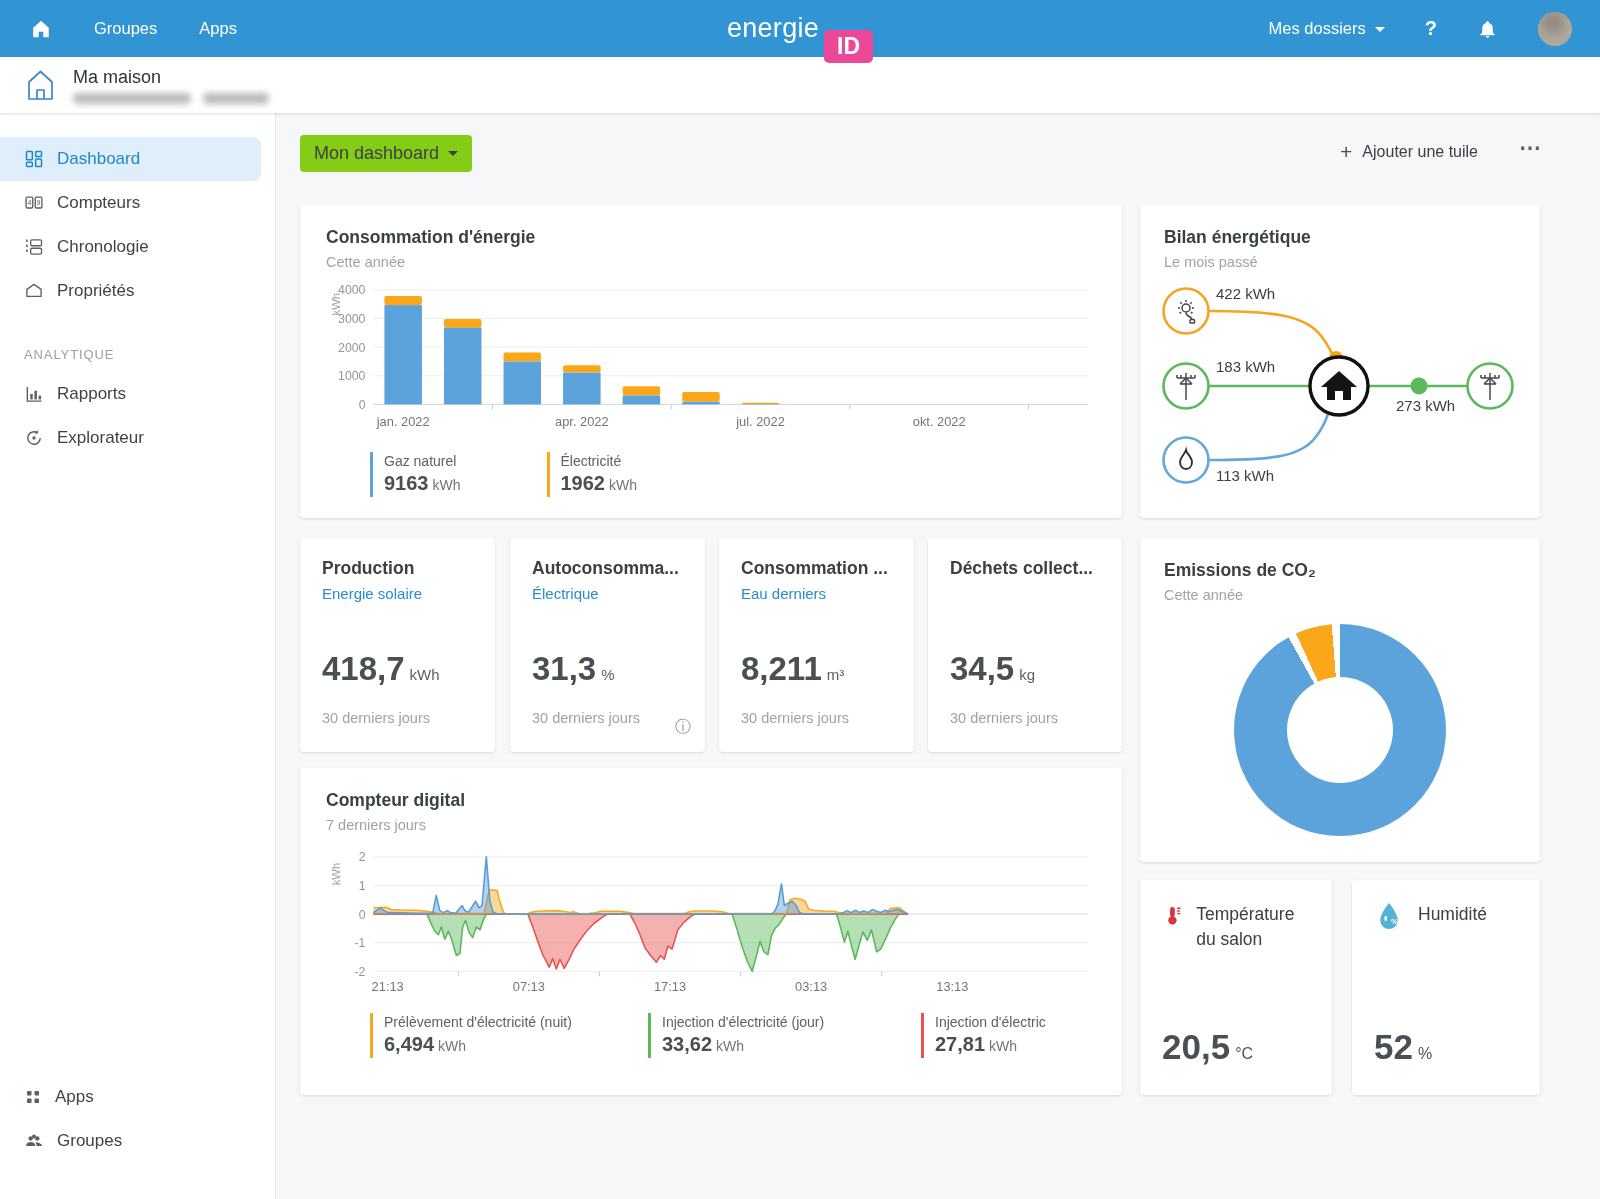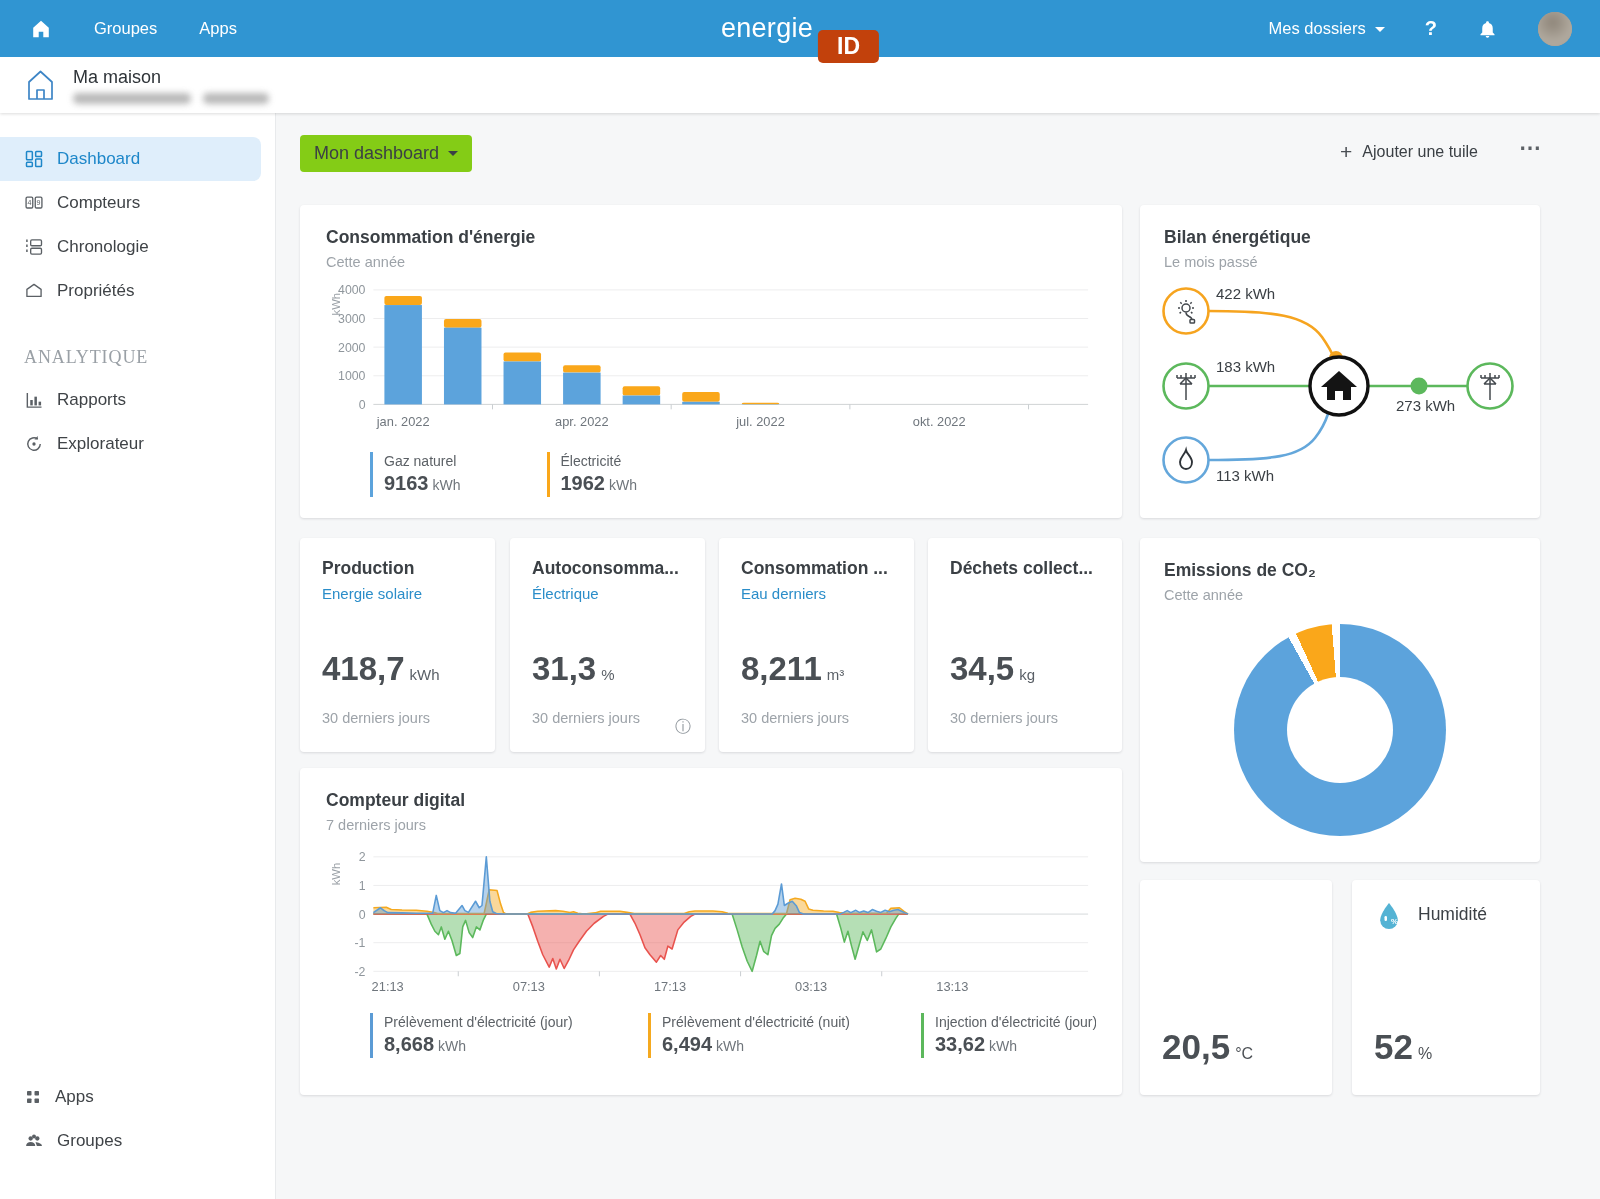--- a/index.html
+++ b/index.html
@@ -6,22 +6,22 @@
   html,body { width:1600px; height:1199px; overflow:hidden; background:#f6f7f8;
     font-family:"Liberation Sans", sans-serif; position:relative; }
 
   
   .navbar { position:absolute; top:0; left:0; width:1600px; height:57px; background:#3095d2;
     display:flex; align-items:center; color:#fff; z-index:20; }
   .nav-left { display:flex; align-items:center; gap:42px; padding-left:30px; }
   .nav-item { font-size:16.5px; color:#fff; cursor:pointer; }
   .brand { position:absolute; left:50%; transform:translateX(-50%); display:flex; align-items:center; }
   .brand-text { font-size:27px; font-weight:400; letter-spacing:.3px; }
-  .brand-badge { background:#c2410c; color:#fff; font-weight:700; font-size:23px;
-    padding:3px 19px; border-radius:5px; margin-left:5px;margin-top:35px; }
+  .brand-badge { background:#ec4899; color:#fff; font-weight:700; font-size:23px;
+    padding:3px 13px; border-radius:5px; margin-left:5px;margin-top:35px; }
   .nav-right { margin-left:auto; display:flex; align-items:center; gap:40px; padding-right:28px; }
   .caret { display:inline-block; width:0; height:0; border-left:5px solid transparent;
     border-right:5px solid transparent; border-top:5px solid #fff; margin-left:9px; vertical-align:middle; }
   .help-glyph { font-size:20px; font-weight:700; }
   .avatar { width:34px; height:34px; border-radius:50%; overflow:hidden; position:relative; background:#a89f93; }
   .avatar-blur { position:absolute; inset:-5px;
     background:radial-gradient(circle at 45% 35%, #8d8478 0%, #b3aca1 55%, #938d84 100%); filter:blur(3px); }
 
   
   .subheader { position:absolute; top:57px; left:0; width:1600px; height:56px; background:#fff;
@@ -31,21 +31,21 @@
   .blur-row { margin-top:5px; display:flex; gap:12px; }
   .blur-blob { display:inline-block; height:11px; border-radius:5px; background:#a2a2a2; filter:blur(3px); opacity:.75; }
 
   
   .sidebar { position:absolute; top:113px; left:0; width:276px; bottom:0; background:#fff;
     border-right:1px solid #e8eaec; padding-top:24px; z-index:5; }
   .side-item { height:44px; display:flex; align-items:center; padding-left:24px; gap:13px;
     font-size:17px; color:#3f4347; cursor:pointer; margin-right:14px; }
   .side-item svg { flex:none; }
   .side-item.active { background:#dfeefb; color:#1e87c9; border-radius:0 8px 8px 0; }
-  .side-section { margin:34px 0 10px 24px; font-size:18px; letter-spacing:.9px; color:#9aa0a6;font-family:Liberation Serif, serif; }
+  .side-section { margin:34px 0 10px 24px; font-size:13px; letter-spacing:.9px; color:#9aa0a6; }
   .side-bottom { position:absolute; bottom:36px; left:0; width:100%; }
 
   
   .main { position:absolute; left:276px; top:113px; width:1324px; bottom:0; background:#f6f7f8; }
   .dash-selector { position:absolute; left:24px; top:22px; display:flex; align-items:center;
     background:#84cc16; border:none; border-radius:4px; padding:8px 14px; font-size:18px;
     color:#3b4045; font-weight:500; cursor:pointer; font-family:inherit; }
   .dash-selector .caret { border-top-color:#3b4045; }
   .add-tile { position:absolute; right:122px; top:28px; display:flex; align-items:center; gap:10px;
     background:none; border:none; font-size:16px; color:#3b4045; cursor:pointer; font-family:inherit; }
@@ -401,40 +401,45 @@
         <text x="205.47" y="152" text-anchor="middle" fill="#6f767d" font-size="13">07:13</text>
         <text x="348.46" y="152" text-anchor="middle" fill="#6f767d" font-size="13">17:13</text>
         <text x="491.45" y="152" text-anchor="middle" fill="#6f767d" font-size="13">03:13</text>
         <text x="634.44" y="152" text-anchor="middle" fill="#6f767d" font-size="13">13:13</text>
         <line x1="133.975" x2="133.975" y1="132" y2="137" stroke="#c9cdd0"></line>
         <line x1="276.965" x2="276.965" y1="132" y2="137" stroke="#c9cdd0"></line>
         <line x1="419.955" x2="419.955" y1="132" y2="137" stroke="#c9cdd0"></line>
         <line x1="562.945" x2="562.945" y1="132" y2="137" stroke="#c9cdd0"></line>
       </svg>
     <div class="legend-row nowrap">
-      <div class="legend-item" style="border-left-color: rgb(91, 155, 213);">
-        <div class="legend-label">Prélèvement d'électricité (jour)</div>
-        <div class="legend-value"><span>8,668</span><span class="legend-unit">kWh</span></div>
-      </div>
       <div class="legend-item" style="border-left-color: rgb(245, 169, 31);">
         <div class="legend-label">Prélèvement d'électricité (nuit)</div>
         <div class="legend-value"><span>6,494</span><span class="legend-unit">kWh</span></div>
       </div>
       <div class="legend-item" style="border-left-color: rgb(92, 184, 92);">
         <div class="legend-label">Injection d'électricité (jour)</div>
         <div class="legend-value"><span>33,62</span><span class="legend-unit">kWh</span></div>
       </div>
       <div class="legend-item" style="border-left-color: rgb(232, 83, 78);">
         <div class="legend-label">Injection d'électric</div>
         <div class="legend-value"><span>27,81</span><span class="legend-unit">kWh</span></div>
       </div>
     </div>
   </section>
 
   <section class="tile" id="tile-temperature">
+    <div class="sensor-head">
+      <svg width="30" height="32" viewBox="0 0 30 32">
+        <rect x="12" y="2.5" width="7" height="15" rx="3.5" fill="#d9363e"></rect>
+        <circle cx="15.5" cy="22.5" r="6.2" fill="#d9363e"></circle>
+        <rect x="14" y="8" width="3" height="12" fill="#d9363e"></rect>
+        <path d="M22.5 4.5h5 M22.5 8.5h4 M22.5 12.5h5" stroke="#d9363e" stroke-width="2"></path>
+      </svg>
+      <div class="sensor-title">Température du salon</div>
+    </div>
     <div class="sensor-value"><span>20,5</span><span class="sensor-unit">°C</span></div>
   </section>
 
   <section class="tile" id="tile-humidity">
     <div class="sensor-head">
       <svg width="30" height="32" viewBox="0 0 30 32">
         <path d="M15 3 C15 3 6.2 13.5 6.2 20.3 a8.8 8.8 0 0 0 17.6 0 C23.8 13.5 15 3 15 3 Z" fill="#54b3d4"></path>
         <text x="17" y="24" font-size="8" fill="#ffffff" font-weight="bold">%</text>
         <rect x="10.5" y="16" width="2.5" height="5" rx="1.2" fill="#fff"></rect>
       </svg>

